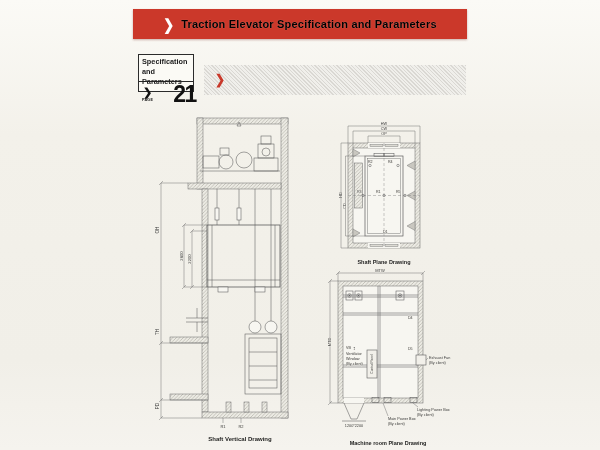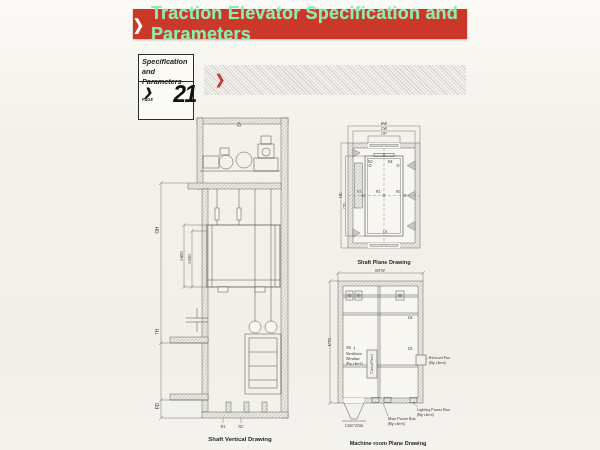--- a/index.html
+++ b/index.html
@@ -4,25 +4,25 @@
 <style>
   html,body{margin:0;padding:0;}
   body{font-family:"Liberation Sans",sans-serif;}
   #page{position:relative;width:600px;height:450px;overflow:hidden;
         background:linear-gradient(180deg,#fbfaf6 0%,#f3f1ea 30%,#f1efe8 80%,#f5f3ee 100%);}
   
   .hdr{position:absolute;left:133px;top:9px;width:334px;height:30px;background:#cb382a;
        display:flex;align-items:center;justify-content:center;gap:7px;
        box-shadow:0 1px 2px rgba(120,40,30,.35);}
   .hdr .chev{color:#ffffff;font-weight:bold;font-size:13px;line-height:1;transform:scaleY(1.15);}
-  .hdr .ttl{color:#86efac;font-weight:bold;font-size:18px;letter-spacing:.2px;
+  .hdr .ttl{color:#000000;font-weight:bold;font-size:11px;letter-spacing:.2px;
             text-shadow:0 0 1px rgba(255,255,255,.4);}
   
-  .tab{position:absolute;left:138px;top:54px;width:56px;height:66px;background:#fbfaf5;
-       border:1.6px solid #2b2b2b;box-sizing:border-box;font-style:italic;}
+  .tab{position:absolute;left:138px;top:54px;width:56px;height:38px;background:#fbfaf5;
+       border:1.6px solid #2b2b2b;box-sizing:border-box;}
   .tab .top{height:24px;border-bottom:1.4px solid #2b2b2b;padding:2px 3px 0 3px;
             font-size:7.3px;font-weight:bold;color:#1c1c1c;line-height:1.35;}
   .tab .bot{height:24px;display:flex;align-items:center;padding-left:3px;}
   .tab .bchev{display:flex;flex-direction:column;align-items:center;margin-right:1px;}
   .tab .bchev .c{font-size:11px;font-weight:bold;color:#111;line-height:1;}
   .tab .bchev .p{font-size:3.6px;font-weight:bold;color:#111;letter-spacing:.3px;}
   .tab .num{font-size:23px;font-weight:bold;color:#111;letter-spacing:-1.5px;line-height:1;margin-left:19px;}
   
   .sect{position:absolute;left:204px;top:65px;width:262px;height:30px;
         background:repeating-linear-gradient(45deg,#dad8d3 0px,#dad8d3 1px,#f0efeb 1px,#f0efeb 2.6px);

